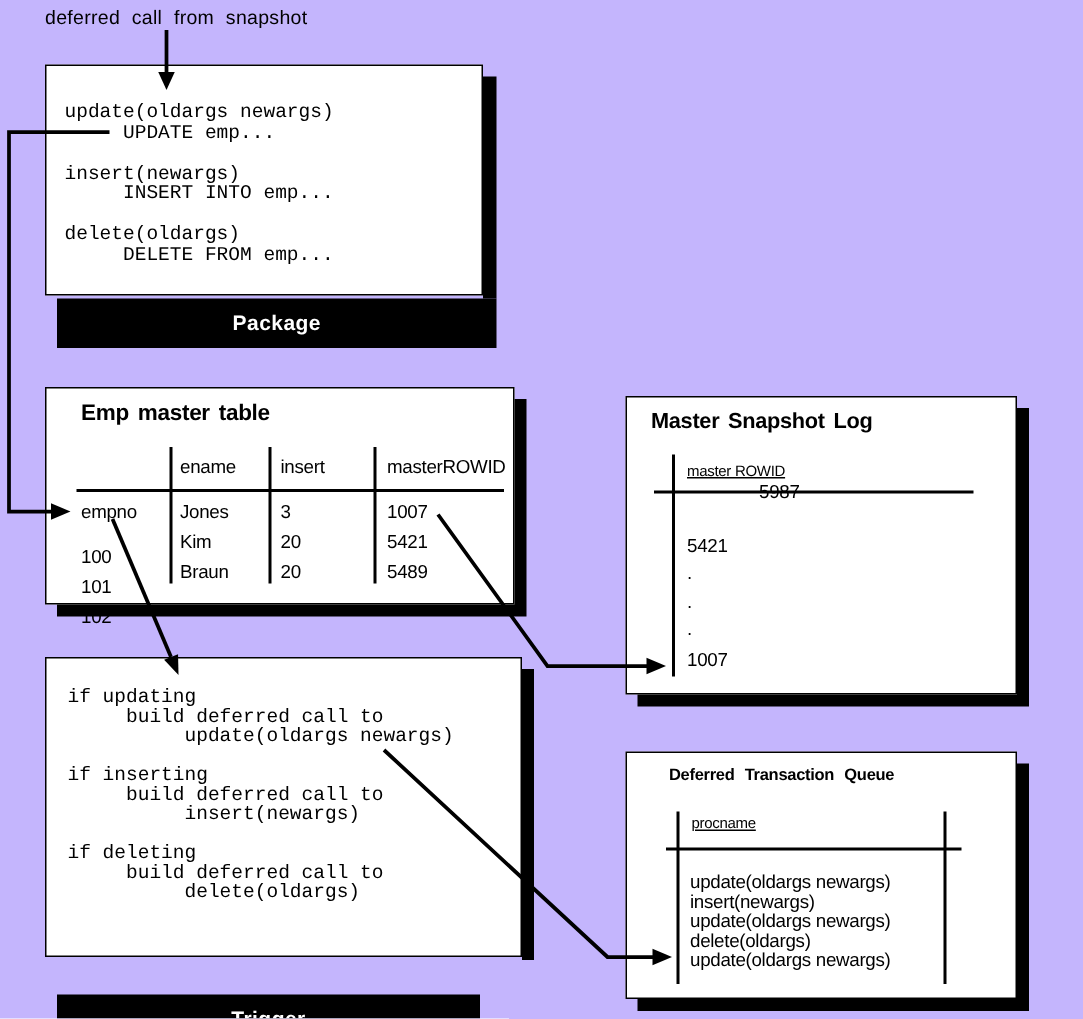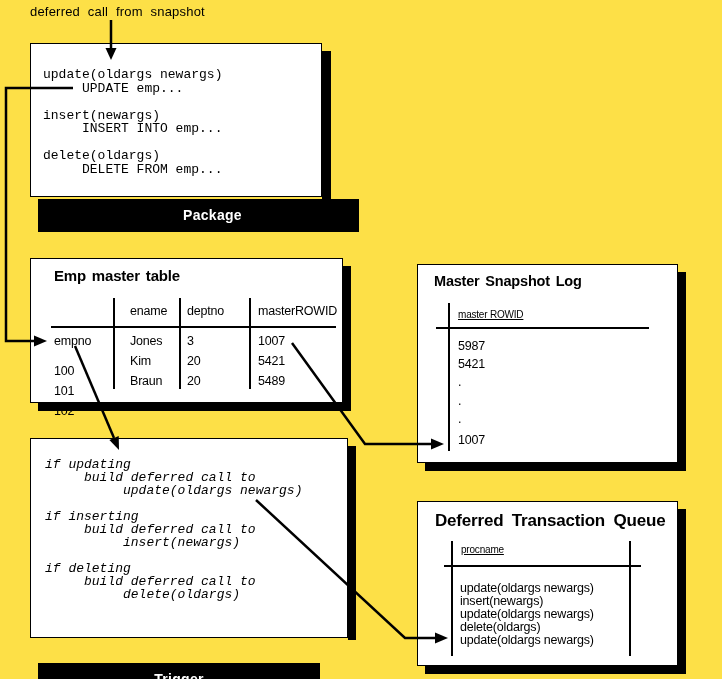--- a/index.html
+++ b/index.html
@@ -1,68 +1,68 @@
 <!DOCTYPE html>
 <html><head>
 <meta charset="utf-8">
 <style>
   html,body{margin:0;padding:0;background:#ffffff;}
-  .canvas{position:relative;width:722px;height:679px;background:#fde047;color:#000;
+  .canvas{position:relative;width:722px;height:679px;background:#c4b5fd;color:#000;
           font-family:"Liberation Sans",sans-serif;overflow:hidden;}
 
   .top-label{position:absolute;left:30px;top:4px;font-size:13px;letter-spacing:.2px;word-spacing:4px;}
 
   .box{position:absolute;background:#fff;border:1.5px solid #000;box-sizing:border-box;}
   .shadowed{box-shadow:8px 8px 0 0 #000;}
   .rshadow{position:absolute;background:#000;}
   .footer-bar{position:absolute;background:#000;color:#fff;text-align:center;height:33px;
               line-height:33px;font-weight:bold;font-size:14px;letter-spacing:.3px;}
 
   .code{position:absolute;margin:0;font-family:"Liberation Mono","DejaVu Sans Mono",monospace;
         font-size:13px;white-space:pre;color:#000;}
 
   
   .package-box{left:30px;top:43px;width:292px;height:154px;}
   .package-rshadow{left:322px;top:51px;width:9px;height:148px;}
-  .package-footer{left:38px;top:199px;width:293px;height:33px;padding-left:28px;}
+  .package-footer{left:38px;top:199px;width:293px;height:33px;}
   .package-code{left:12px;top:24px;line-height:13.5px;}
 
   
   .emp-box{left:30px;top:258px;width:313px;height:145px;}
   .box-title{position:absolute;font-weight:bold;font-size:15px;letter-spacing:-.2px;word-spacing:2px;}
   .emp-title{left:23px;top:8px;}
   .cell{position:absolute;font-size:12.5px;letter-spacing:-.2px;white-space:nowrap;}
-  .c0{left:23px;margin-top:30px;} .c1{left:89px;margin-left:10px;} .c2{left:156px;} .c3{left:227px;}
+  .c0{left:23px;margin-top:30px;} .c1{left:89px;} .c2{left:156px;} .c3{left:227px;}
   .hrow{top:45px;} .r0{top:75px;} .r1{top:95px;text-align:right;} .r2{top:115px;}
   .vline{position:absolute;width:1.5px;background:#000;}
   .hline{position:absolute;height:1.5px;background:#000;}
   .emp-v{top:39px;height:91px;}
   .emp-v0{left:82px;} .emp-v1{left:148px;} .emp-v2{left:218px;}
   .emp-underline{left:20px;top:67px;width:285px;}
 
   
   .snaplog-box{left:417px;top:264px;width:261px;height:199px;}
   .snap-title{left:16px;top:8px;font-size:14.5px;}
   .colhead{position:absolute;font-size:10px;letter-spacing:-.2px;text-decoration:underline;}
   .snap-colhead{left:40px;top:44px;}
   .snap-v{left:30px;top:38px;height:148px;}
   .snap-underline{left:18px;top:62px;width:213px;height:2px;}
   .listrow{position:absolute;font-size:12.5px;letter-spacing:-.2px;white-space:nowrap;}
   .snap-row{left:40px;}
-  .sl0{top:74px;} .sl1{top:92px;} .sl2{top:110px;} .sl3{top:129px;} .sl4{top:147px;} .sl5{top:168px;}
+  .sl0{top:56px;margin-left:48px;} .sl1{top:92px;} .sl2{top:110px;} .sl3{top:129px;} .sl4{top:147px;} .sl5{top:168px;}
 
   
   .trigger-box{left:30px;top:438px;width:318px;height:200px;}
   .trigger-rshadow{left:348px;top:446px;width:8px;height:194px;}
   .trigger-footer{left:38px;top:663px;width:282px;height:33px;}
-  .trigger-code{left:14px;top:19px;line-height:13px;font-style:italic;}
+  .trigger-code{left:14px;top:19px;line-height:13px;}
 
   
   .queue-box{left:417px;top:501px;width:261px;height:165px;}
-  .queue-title{left:17px;top:9px;font-size:17px;word-spacing:4px;text-align:center;}
+  .queue-title{left:28px;top:9px;font-size:11px;word-spacing:4px;text-align:center;}
   .queue-colhead{left:43px;top:42px;}
   .queue-v{top:39px;height:115px;}
   .queue-v0{left:33px;} .queue-v1{left:211px;}
   .queue-underline{left:26px;top:63px;width:197px;height:2px;}
   .queue-row{left:42px;}
   .q0{top:79px;} .q1{top:92px;} .q2{top:105px;} .q3{top:118px;} .q4{top:131px;}
 
   .overlay{position:absolute;left:0;top:0;width:722px;height:679px;pointer-events:none;}
   .overlay polyline,.overlay line{stroke:#000;stroke-width:2.5;fill:none;}
   .overlay polygon{fill:#000;stroke:none;}
@@ -84,21 +84,21 @@
 
 delete(oldargs)
      DELETE FROM emp...</pre>
   </div>
   <div class="footer-bar package-footer">Package</div>
 
   <div class="box shadowed emp-box">
     <div class="box-title emp-title">Emp master table</div>
     <span class="cell hrow c0">empno</span>
     <span class="cell hrow c1">ename</span>
-    <span class="cell hrow c2">deptno</span>
+    <span class="cell hrow c2">insert</span>
     <span class="cell hrow c3">masterROWID</span>
     <div class="vline emp-v emp-v0"></div>
     <div class="vline emp-v emp-v1"></div>
     <div class="vline emp-v emp-v2"></div>
     <div class="hline emp-underline"></div>
     <span class="cell r0 c0">100</span>
     <span class="cell r0 c1">Jones</span>
     <span class="cell r0 c2">3</span>
     <span class="cell r0 c3">1007</span>
     <span class="cell r1 c0">101</span>

